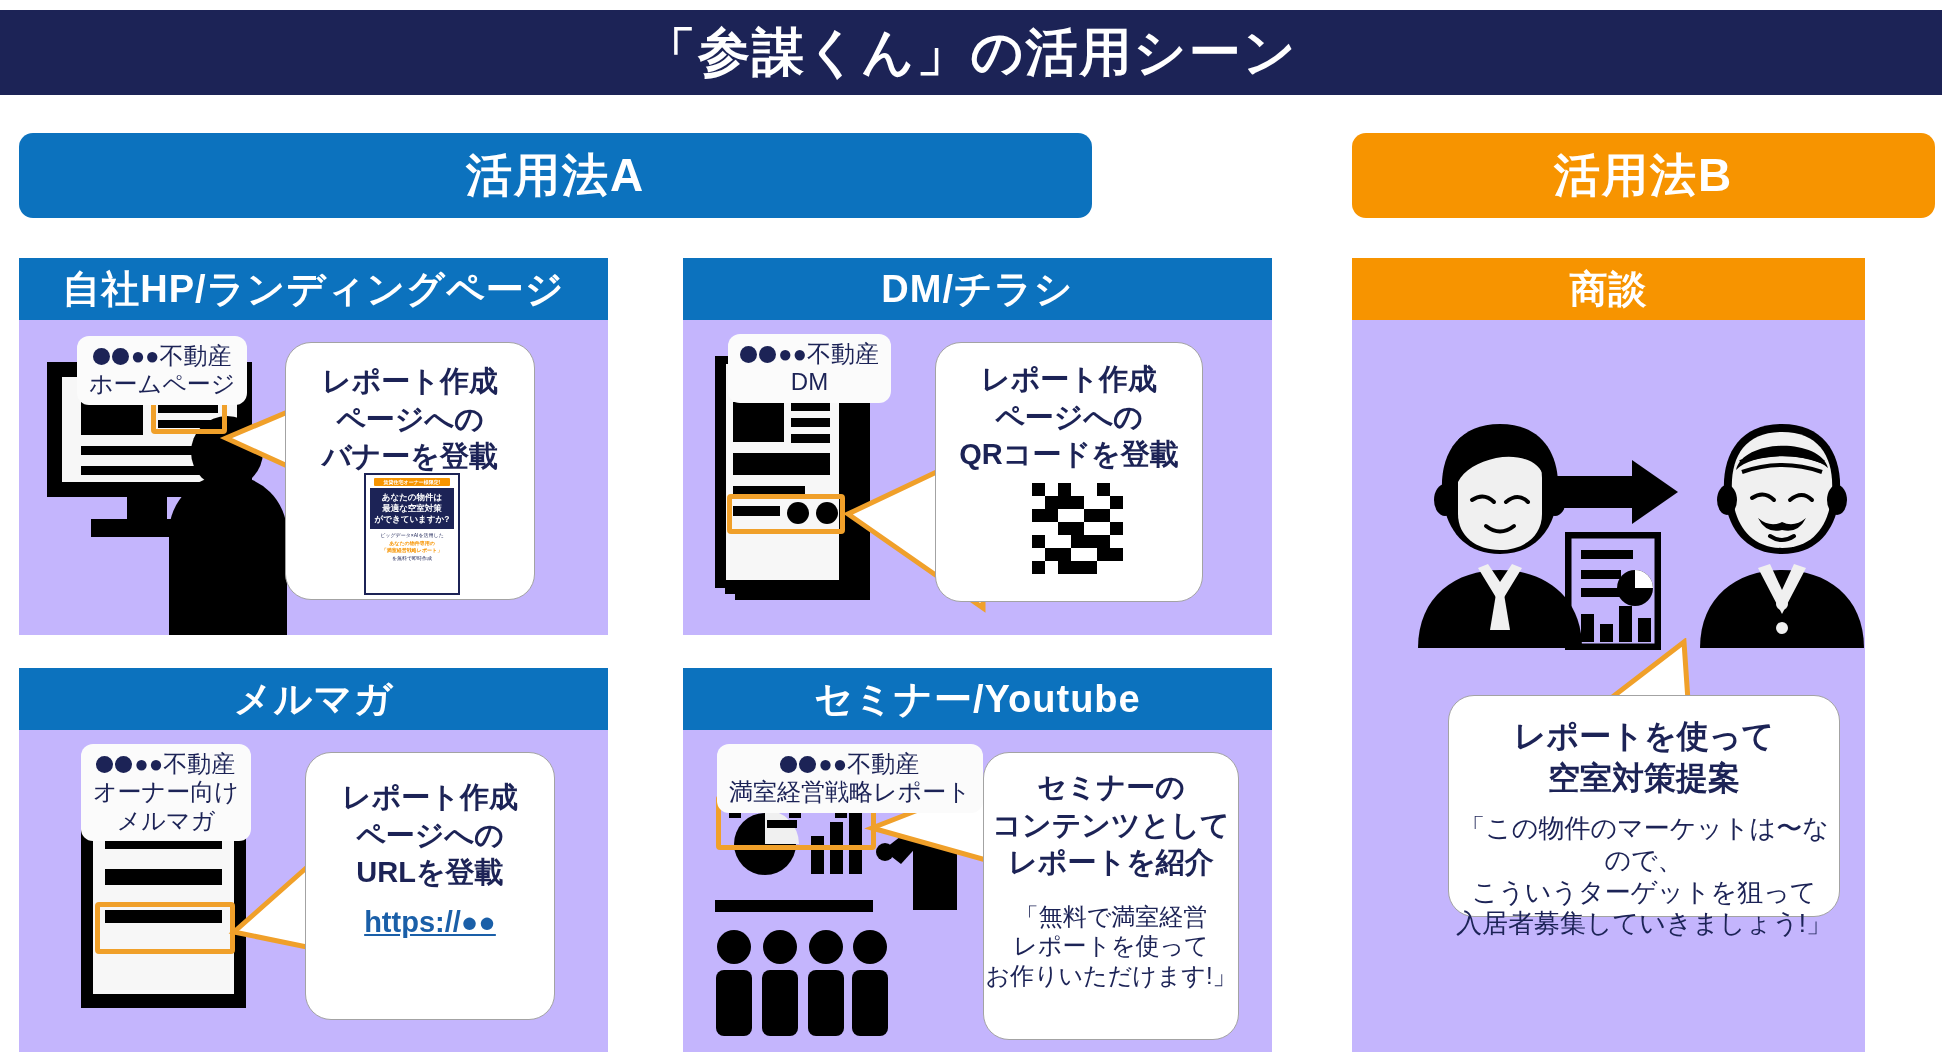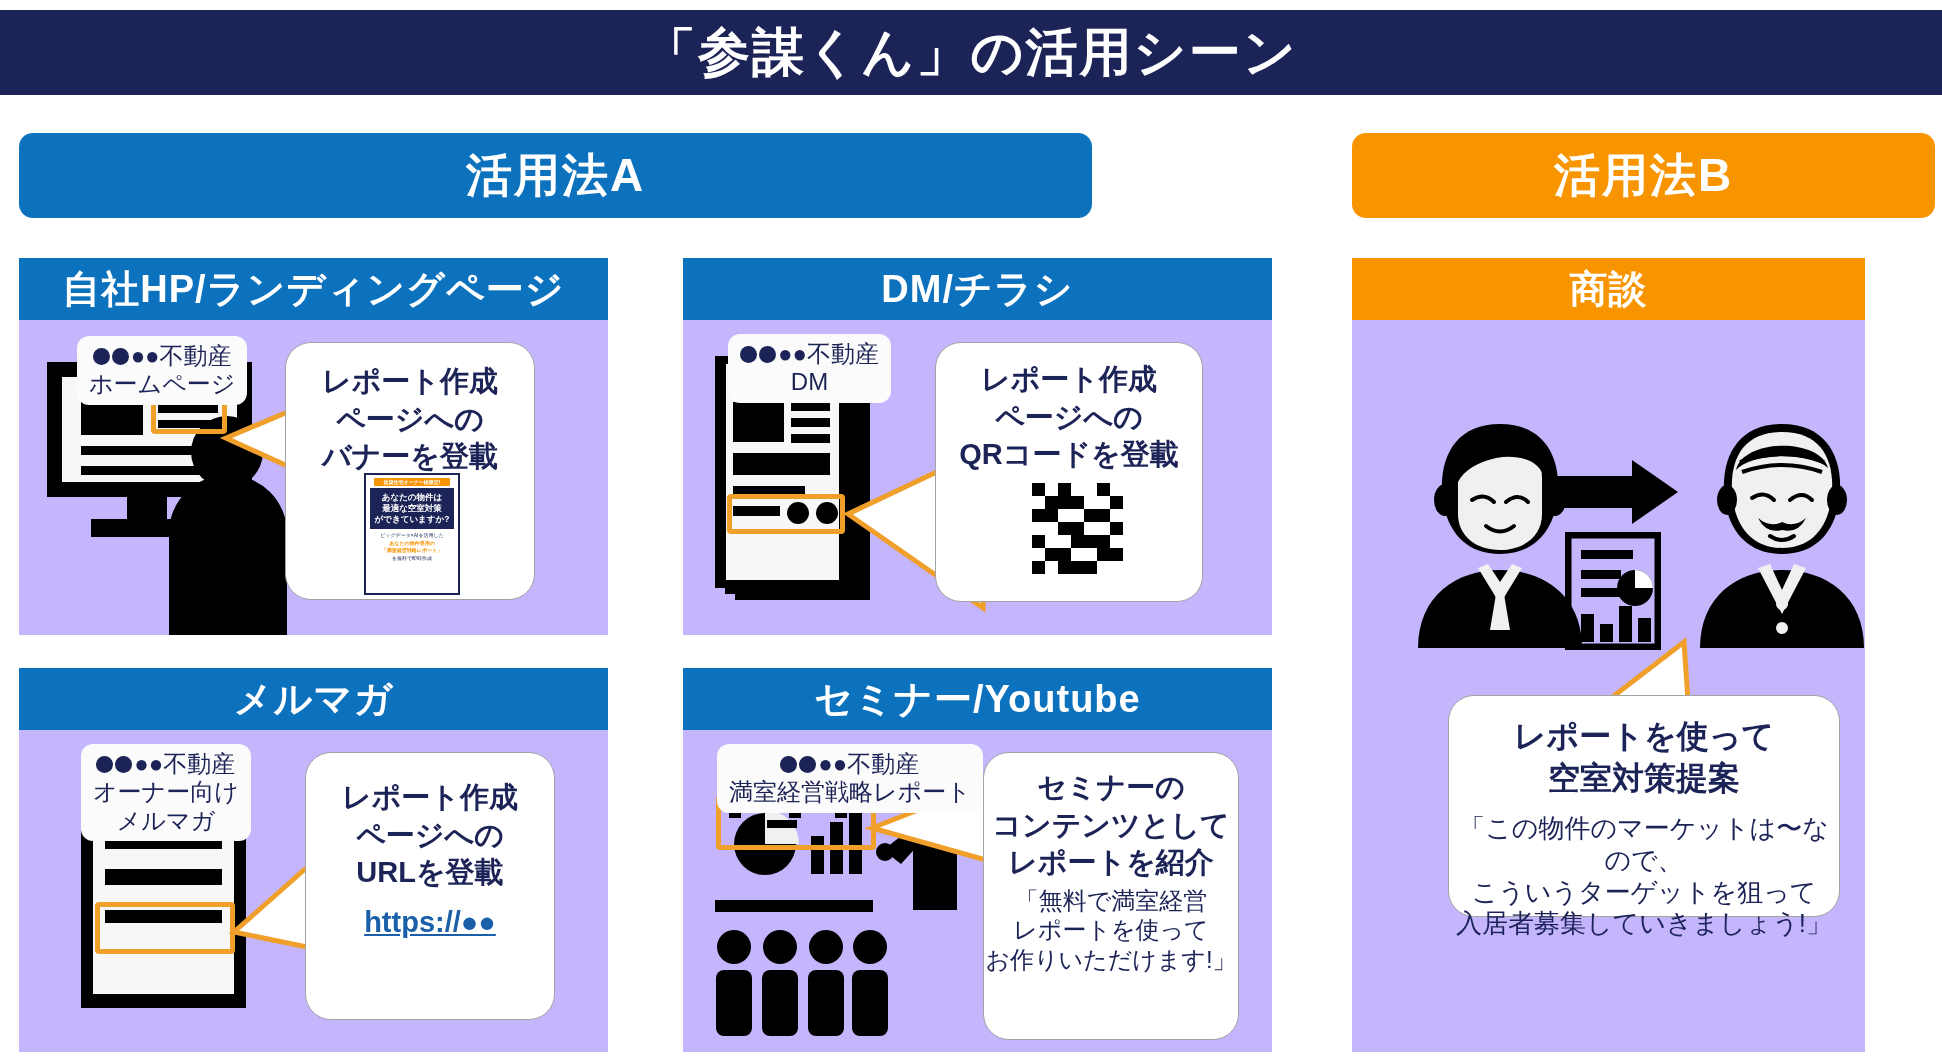--- a/index.html
+++ b/index.html
@@ -60,21 +60,21 @@
   }
 
   
   .bubble {
     position: absolute; background: #ffffff; border: 1px solid #a3a3a3;
     border-radius: 26px; z-index: 5;
     display: flex; flex-direction: column; align-items: center;
     justify-content: center; text-align: center; color: #1C2356;
   }
   .bubble .b-main { font-size: 29px; font-weight: bold; line-height: 1.30; }
-  .bubble .b-sub  { font-size: 24px; line-height: 1.22; margin-top: 4px; }
+  .bubble .b-sub  { font-size: 24px; line-height: 1.22; margin-top: 20px; }
   .bubble .b-url  {
     font-size: 29px; font-weight: bold; color: #1A5FA8;
     text-decoration: underline; margin-top: 14px;
   }
 
   .tail { position: absolute; z-index: 4; }
 
   
   .blk { position: absolute; background: #000000; }
   .hl-box {

